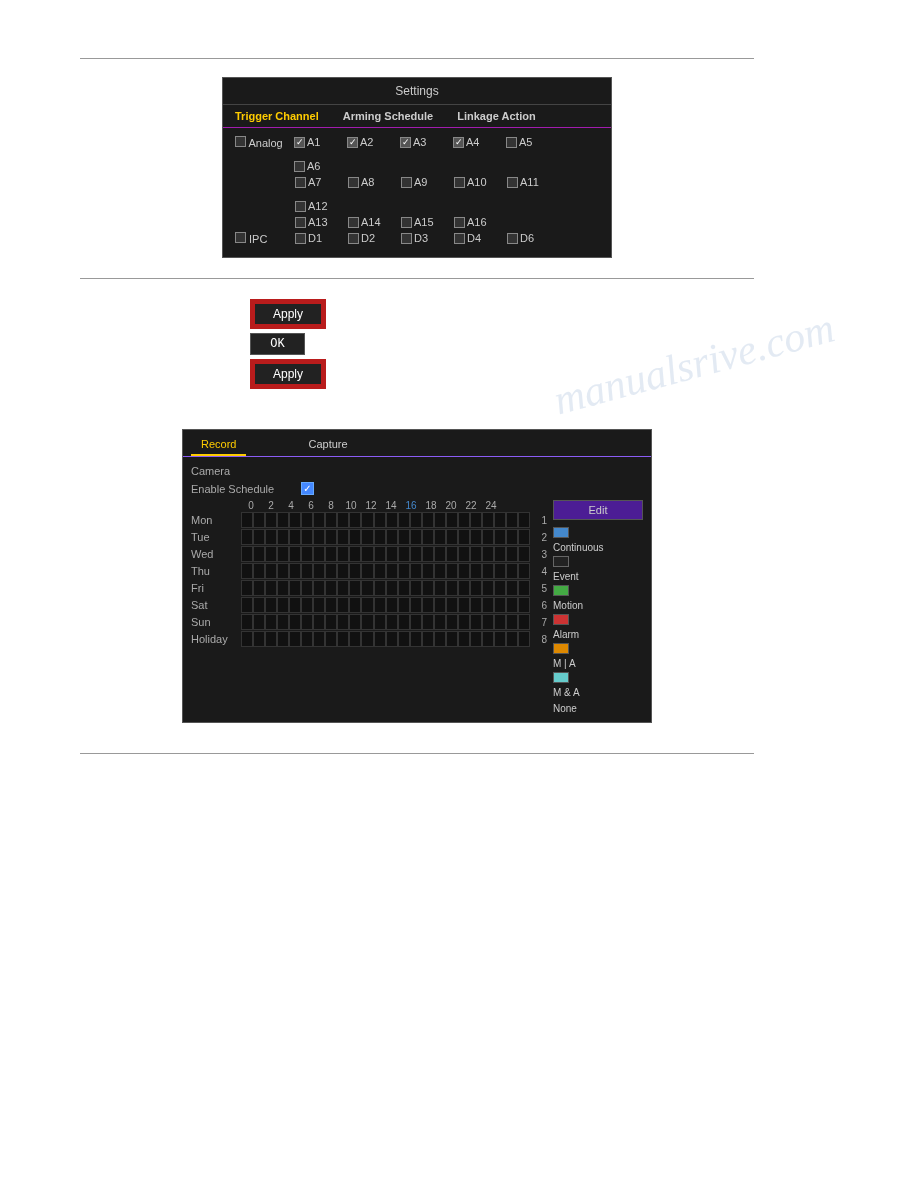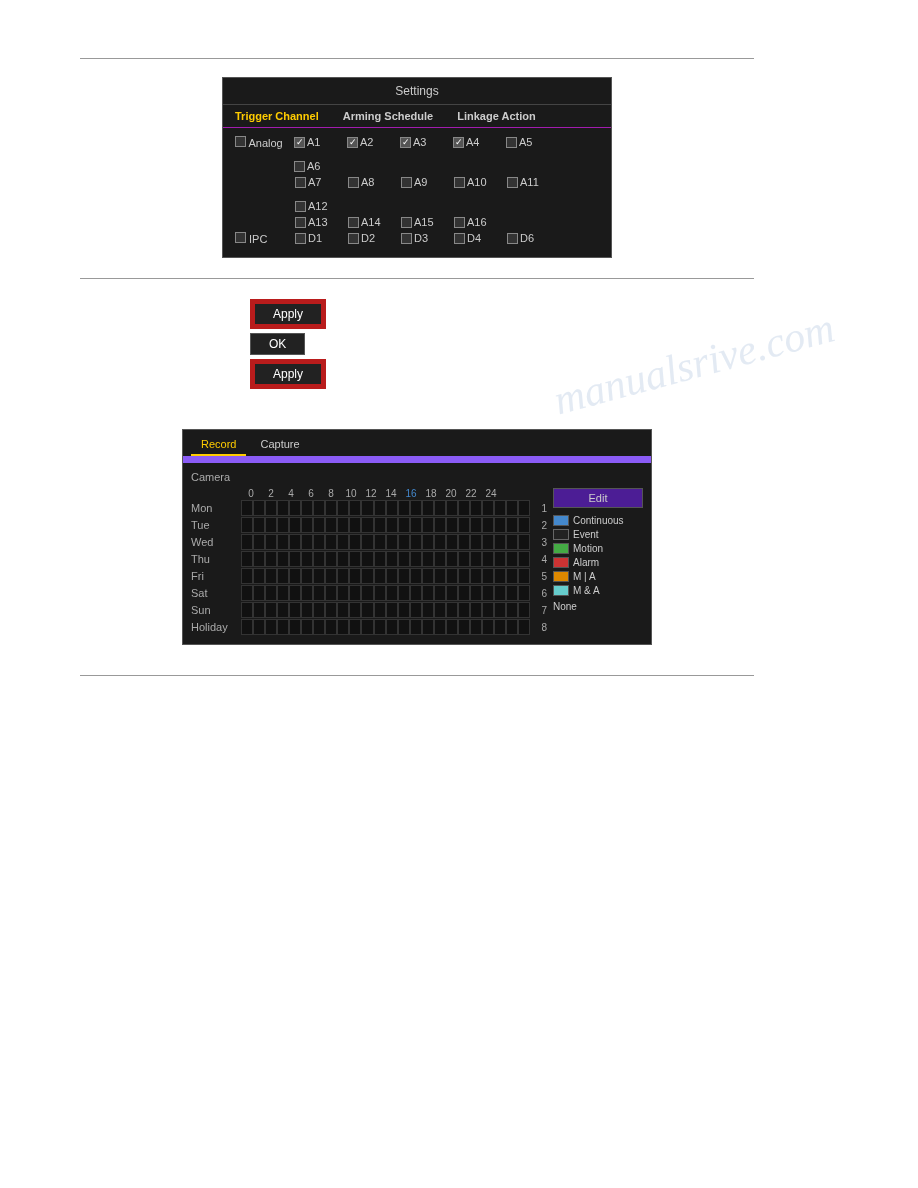--- a/index.html
+++ b/index.html
@@ -133,20 +133,21 @@
 
     .btn-ok {
       background: #222;
       color: #fff;
       border: 1px solid #555;
       padding: 3px 18px;
       cursor: pointer;
       font-size: 12px;
       min-width: 55px;
       text-align: center;
+      font-family: Liberation Mono, monospace;
     }
 
     
     .watermark {
       position: absolute;
       top: 340px;
       right: 80px;
       color: #b0c4de;
       font-size: 42px;
       font-style: italic;
@@ -162,22 +163,23 @@
       background: #1a1a1a;
       border: 1px solid #555;
       width: 470px;
       margin: 20px auto 20px auto;
       color: #ccc;
       font-size: 11px;
     }
 
     .record-tabs {
       display: flex;
-      border-bottom: 7px solid #8b5cf6;
+      border-bottom: 1px solid #8b5cf6;
       padding: 4px 18px 0 8px;
+      gap: 48px;
     }
 
     .record-tab {
       padding: 4px 10px;
       color: #ccc;
       cursor: pointer;
       margin-right: 4px;
     }
 
     .record-tab.active {
@@ -300,24 +302,25 @@
       border: 1px solid #555;
       padding: 3px 12px;
       cursor: pointer;
       font-size: 11px;
       text-align: center;
       margin-bottom: 4px;
     }
 
     .legend-item {
       display: flex;
-      align-items: flex-end;
+      align-items: flex-start;
       gap: 4px;
       font-size: 10px;
       color: #ccc;
+      flex-direction: column;
     }
 
     .legend-color {
       width: 16px;
       height: 11px;
       display: inline-block;
       border: 1px solid #555;
     }
 
     .legend-none {
@@ -468,20 +471,24 @@
     <div class="record-tabs">
       <div class="record-tab active">Record</div>
       <div class="record-tab">Capture</div>
     </div>
     <div class="record-body">
 
       <div class="field-row">
         <div class="field-label">Camera</div>
       </div>
 
+      <div class="field-row">
+        <div class="field-label">Enable Schedule</div>
+        <div class="check-enabled"></div>
+      </div>
 
       <div class="schedule-container">
         <div class="schedule-grid-area">
 
           <div class="time-header" style="display:flex; margin-left:50px; margin-right:18px;">
             <div class="time-label" style="width:20px;">0</div>
             <div class="time-label" style="width:20px;">2</div>
             <div class="time-label" style="width:20px;">4</div>
             <div class="time-label" style="width:20px;">6</div>
             <div class="time-label" style="width:20px;">8</div>

